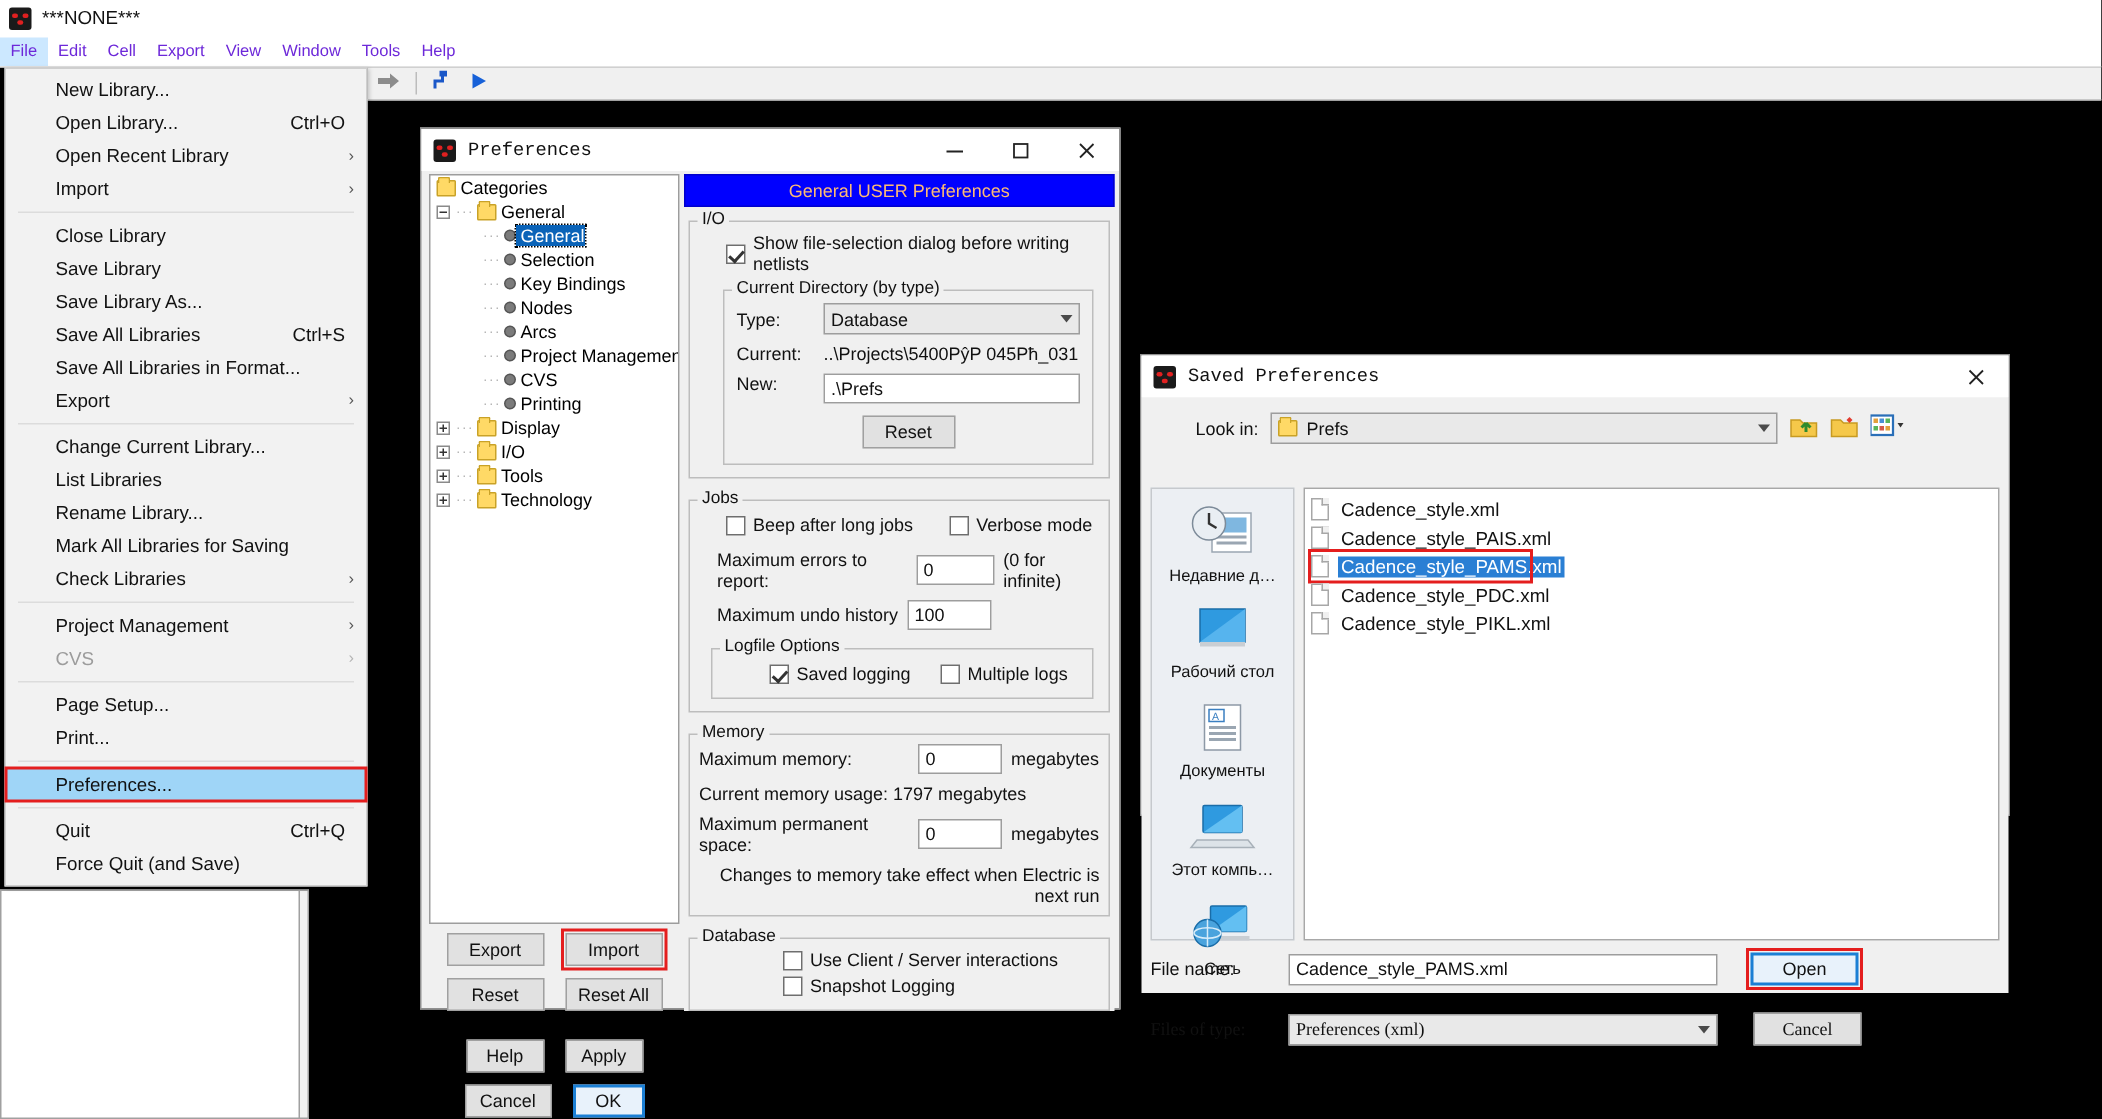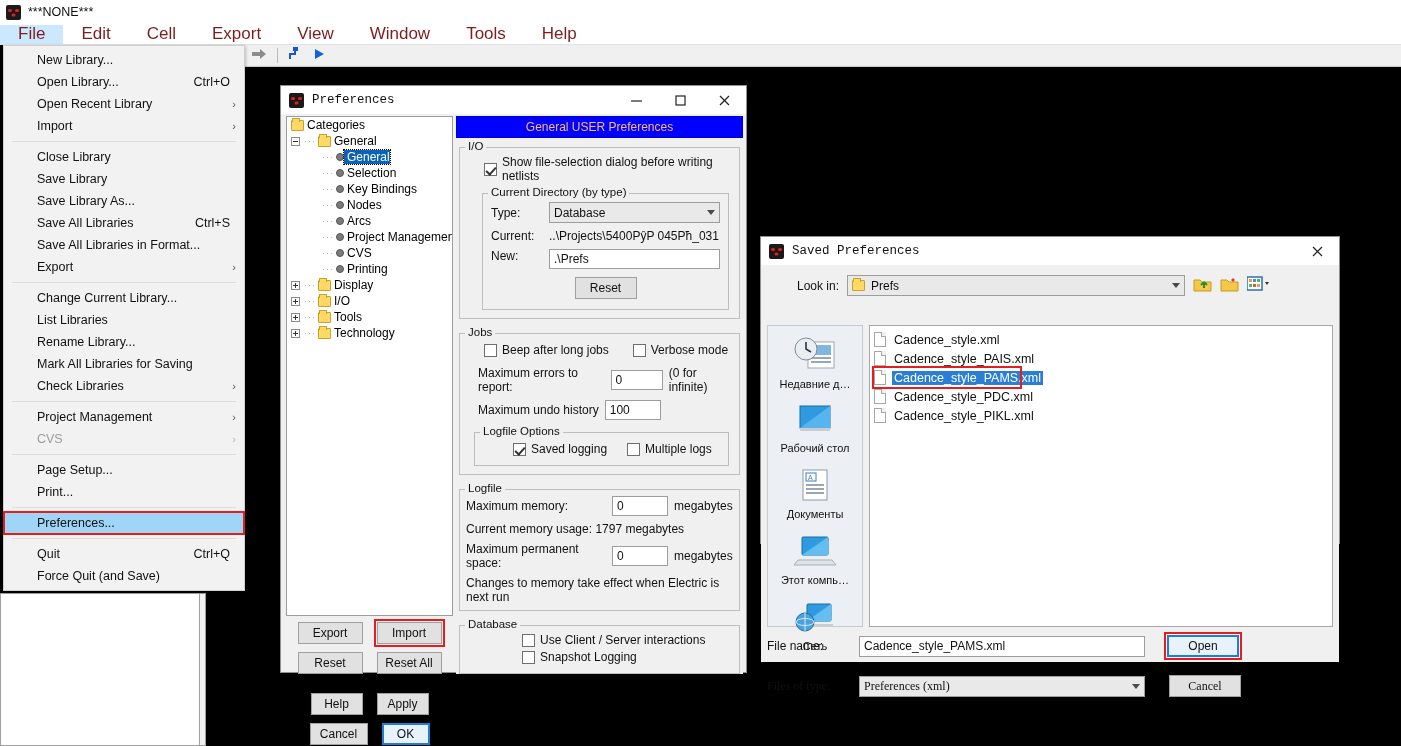--- a/index.html
+++ b/index.html
@@ -30,21 +30,21 @@
     width: 3.5px; height: 3.5px; background: #e02020; border-radius: 50%;
     box-shadow: 7px 0 0 #e02020, 3.5px 4.5px 0 #e02020;
   }
 
   .menubar {
     position: absolute; left: 0; top: 24px; width: 1401px; height: 21px;
     background: #ffffff; border-bottom: 1px solid #e2e2e2;
     display: flex; align-items: center;
   }
   .menubar .mi {
-    padding: 2px 18px; font-size: 17px; color: #7f1d1d; height: 19px;
+    padding: 2px 7px; font-size: 11px; color: #6d28d9; height: 19px;
     display: flex; align-items: center; cursor: default;
   }
   .menubar .mi.active { background: #cce8ff; }
 
   .toolbar {
     position: absolute; left: 245px; top: 45px; width: 1156px; height: 22px;
     background: #f0f0f0; border-bottom: 1px solid #c8c8c8;
     display: flex; align-items: center; gap: 10px; padding-left: 6px;
   }
   .tb-sep { width: 1px; height: 15px; background: #bcbcbc; }
@@ -507,33 +507,33 @@
             </div>
             <div class="cbrow">
               <span class="cbox"></span>
               <span class="lbl">Multiple logs</span>
             </div>
           </div>
         </div>
       </div>
 
       <div class="group" style="margin-top:14px;">
-        <span class="legend">Logfile</span>
+        <span class="legend">Memory</span>
         <div style="display:flex;align-items:center;gap:6px;margin-top:2px;">
           <span class="lbl" style="width:140px">Maximum memory:</span>
           <div class="tfield" style="width:56px">0</div>
           <span class="lbl">megabytes</span>
         </div>
         <div class="lbl" style="margin-top:6px;">Current memory usage: 1797 megabytes</div>
         <div style="display:flex;align-items:center;gap:6px;margin-top:6px;">
           <span class="lbl" style="width:140px">Maximum permanent space:</span>
           <div class="tfield" style="width:56px">0</div>
           <span class="lbl">megabytes</span>
         </div>
-        <div class="lbl" style="margin-top:6px;">Changes to memory take effect when Electric is next run</div>
+        <div class="lbl" style="margin-top:6px;text-align:right;">Changes to memory take effect when Electric is next run</div>
       </div>
 
       <div class="group" style="margin-top:14px;">
         <span class="legend">Database</span>
         <div class="cbrow" style="padding-left:56px;">
           <span class="cbox"></span>
           <span class="lbl">Use Client / Server interactions</span>
         </div>
         <div class="cbrow" style="padding-left:56px;">
           <span class="cbox"></span>

